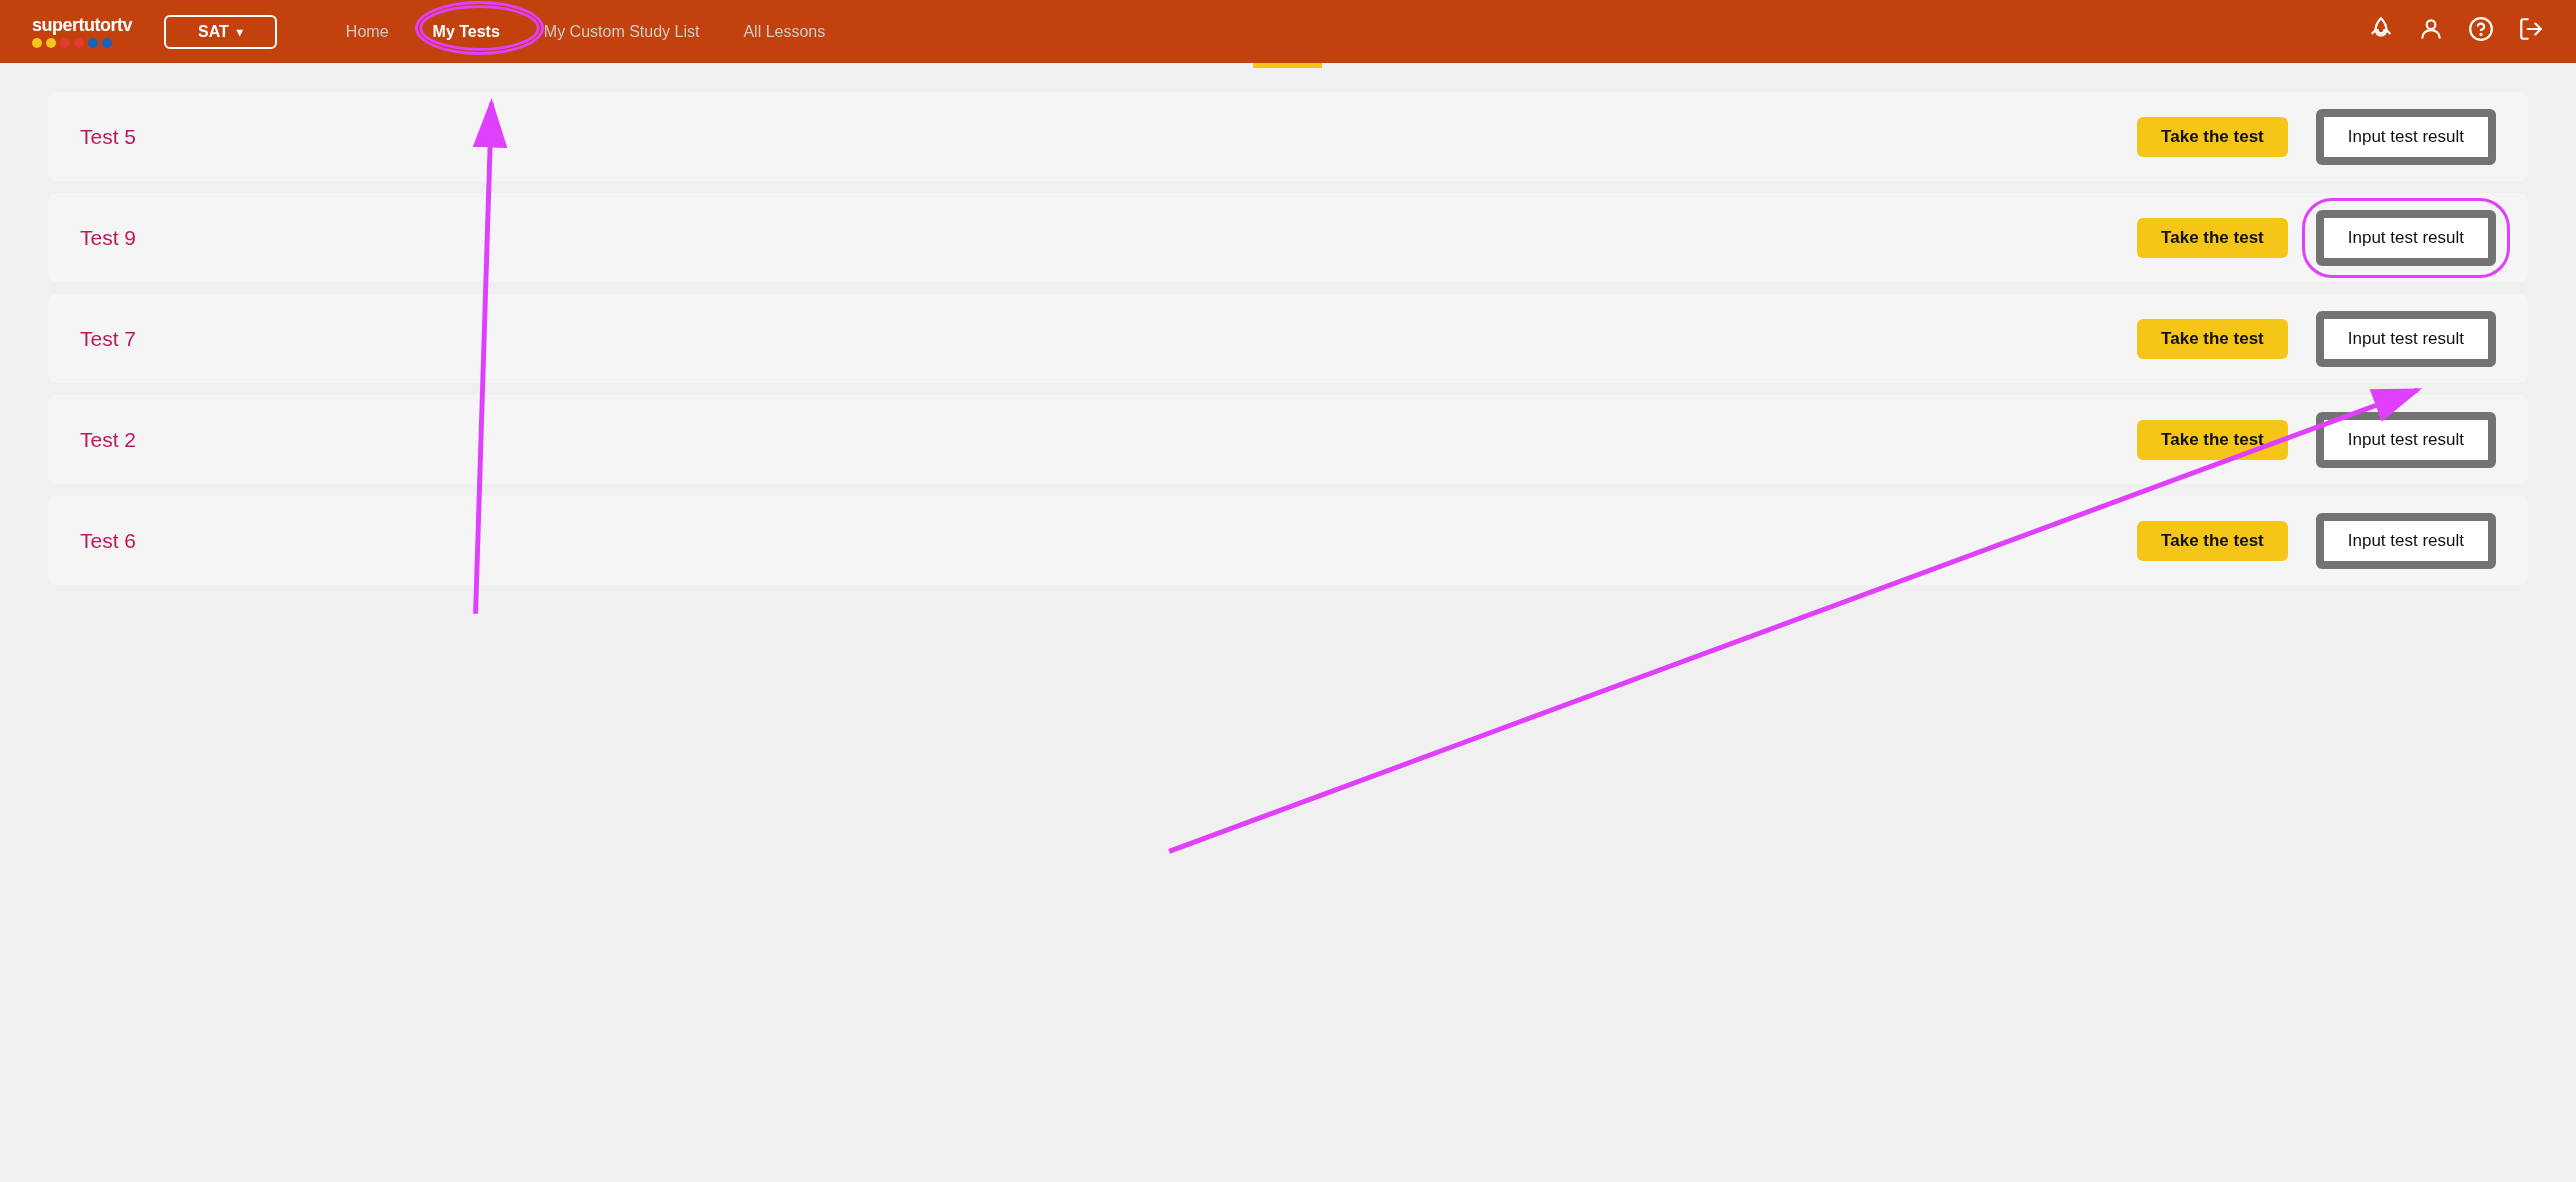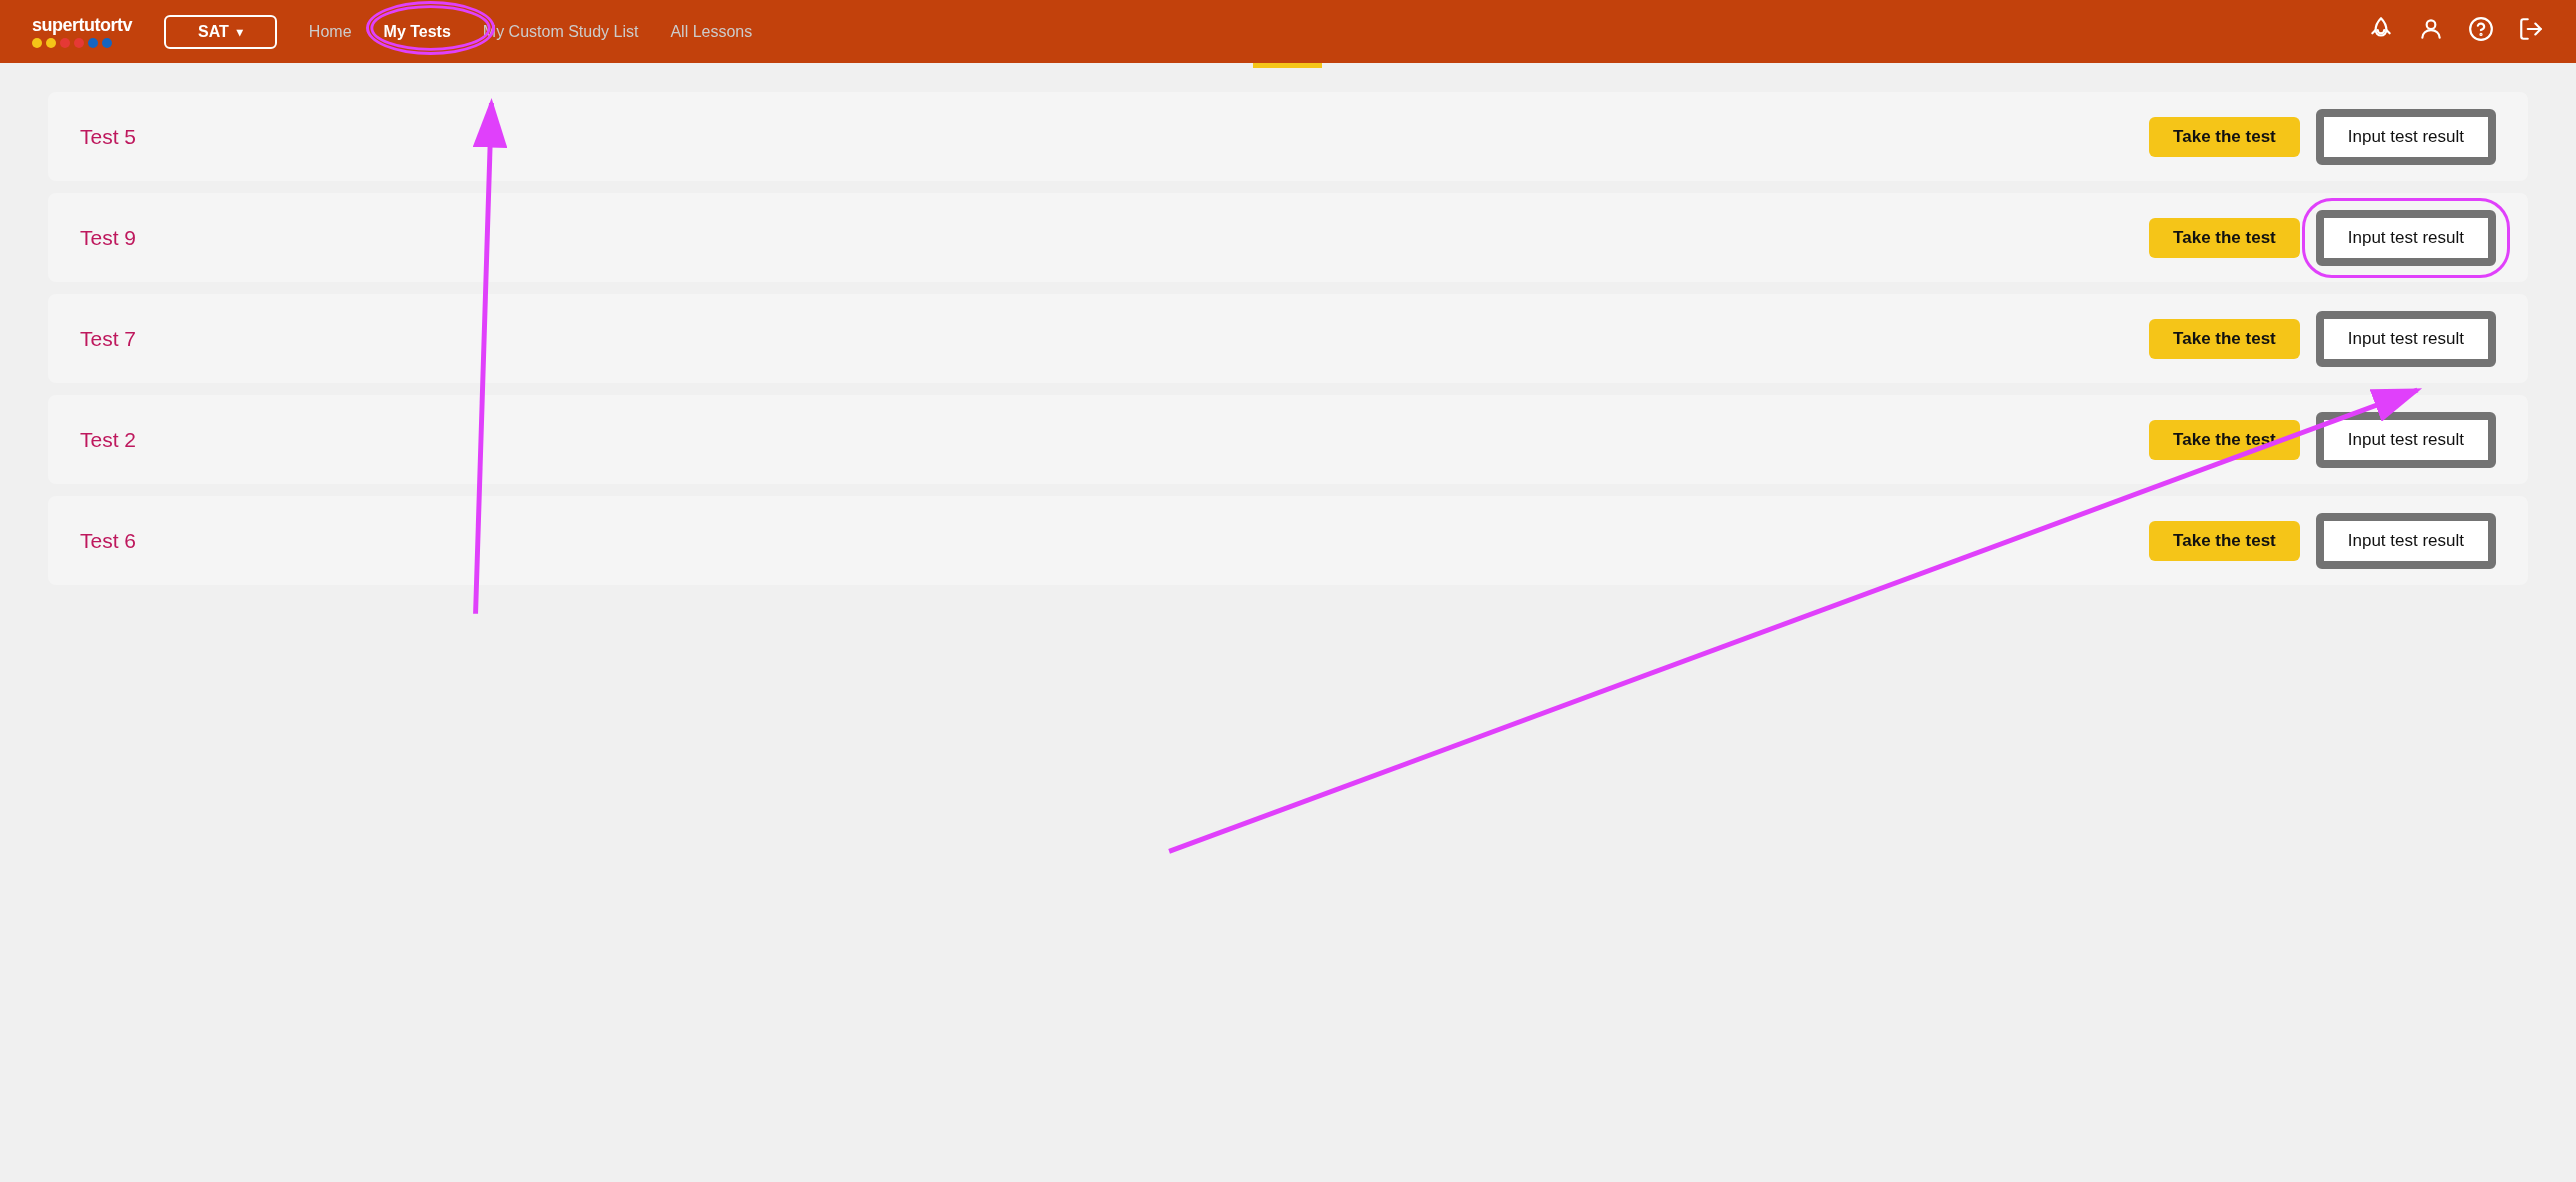--- a/index.html
+++ b/index.html
@@ -46,22 +46,23 @@
       font-size: 16px;
       font-weight: bold;
       cursor: pointer;
       display: flex;
       align-items: center;
       gap: 8px;
     }
     .sat-btn .chevron { font-size: 12px; }
     .nav-links {
       display: flex;
-      gap: 32px;
+      gap: 44px;
       flex: 1;
+      margin-left: 37px;
     }
     .nav-link {
       color: #ccc;
       font-size: 16px;
       text-decoration: none;
       cursor: pointer;
       white-space: nowrap;
     }
     .nav-link.active { color: white; font-weight: bold; }
     .header-icons {
@@ -115,21 +116,21 @@
     }
     .test-name {
       font-size: 21px;
       font-weight: 400;
       color: #be185d;
       flex: 1;
     }
     .test-actions {
       display: flex;
       align-items: center;
-      gap: 16px;
+      gap: 28px;
     }
     .btn-take-test {
       background: #f5c518;
       color: #111;
       border: none;
       border-radius: 6px;
       padding: 10px 24px;
       font-size: 17px;
       font-weight: bold;
       cursor: pointer;

